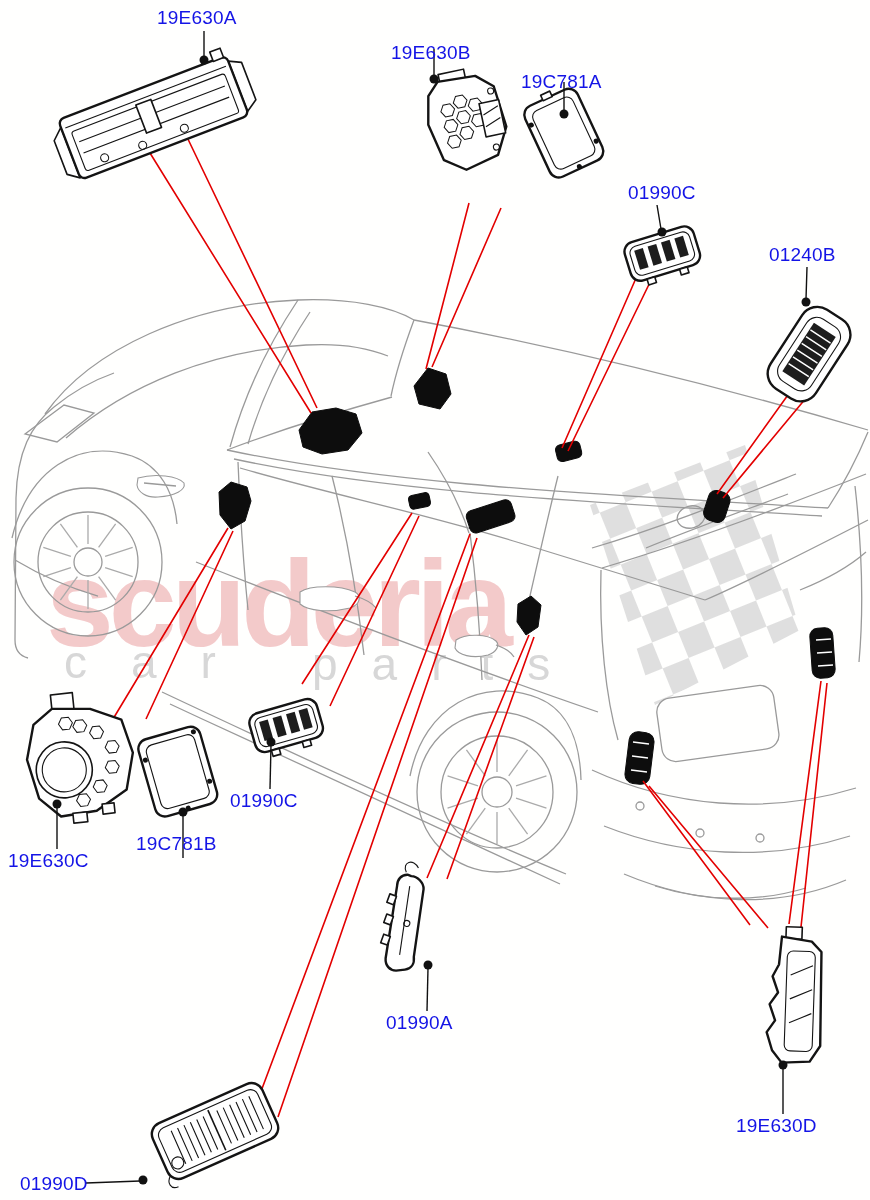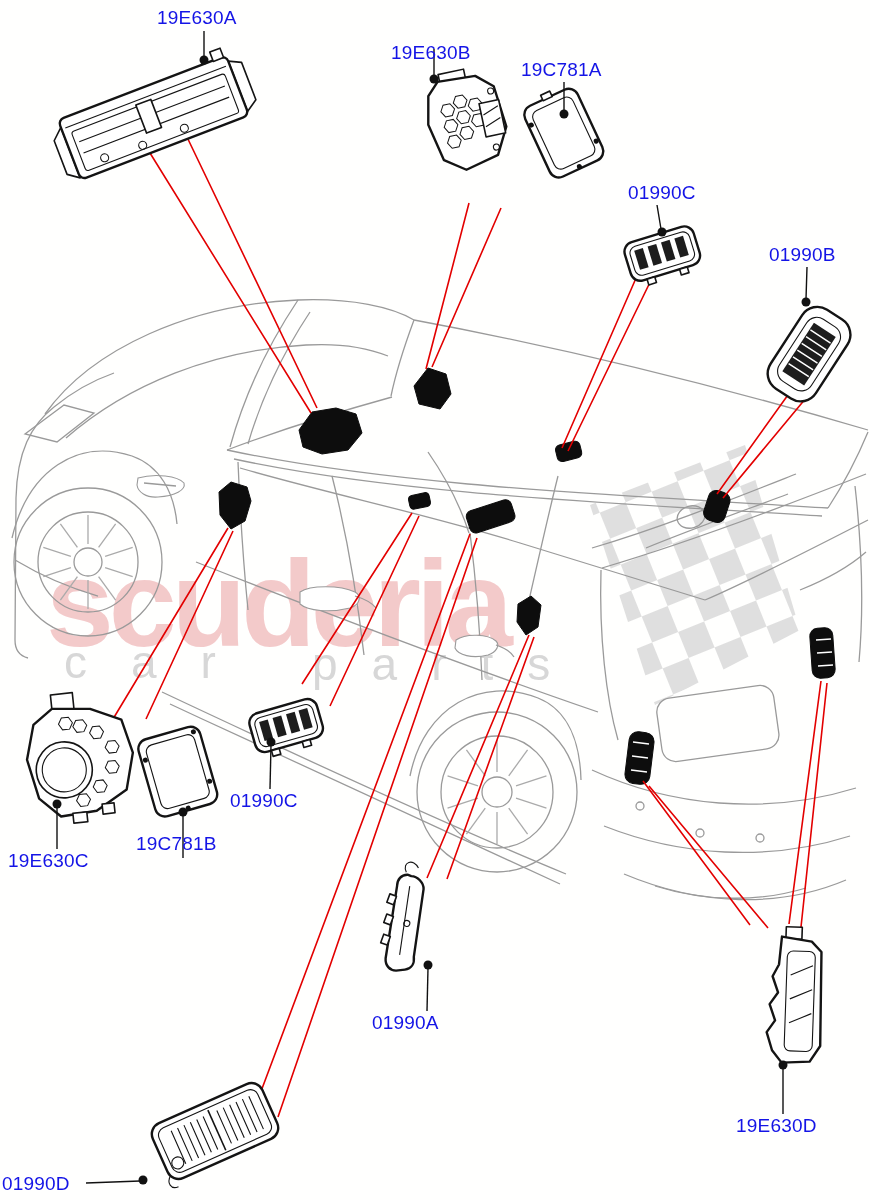--- a/index.html
+++ b/index.html
@@ -312,23 +312,23 @@
         <circle class="dot" cx="428" cy="965" r="4.5"></circle>
     <path class="ldr" d="M783,1114 L783,1068"></path>
         <circle class="dot" cx="783" cy="1065" r="4.5"></circle>
     <path class="ldr" d="M86,1183 L140,1181"></path>
         <circle class="dot" cx="143" cy="1180" r="4.5"></circle>
   </g>
 </svg>
 
 <div class="part-label" style="left:157px;top:8px">19E630A</div>
 <div class="part-label" style="left:391px;top:43px">19E630B</div>
-<div class="part-label" style="left:521px;top:60px">19C781A</div>
+<div class="part-label" style="left:521px;top:72px">19C781A</div>
 <div class="part-label" style="left:628px;top:183px">01990C</div>
-<div class="part-label" style="left:769px;top:245px">01990B</div>
+<div class="part-label" style="left:769px;top:245px">01240B</div>
 <div class="part-label" style="left:8px;top:851px">19E630C</div>
 <div class="part-label" style="left:136px;top:834px">19C781B</div>
 <div class="part-label" style="left:230px;top:791px">01990C</div>
-<div class="part-label" style="left:372px;top:1013px">01990A</div>
+<div class="part-label" style="left:386px;top:1013px">01990A</div>
 <div class="part-label" style="left:736px;top:1116px">19E630D</div>
-<div class="part-label" style="left:2px;top:1174px">01990D</div>
+<div class="part-label" style="left:20px;top:1174px">01990D</div>
 
 </div>
 
 </body></html>

